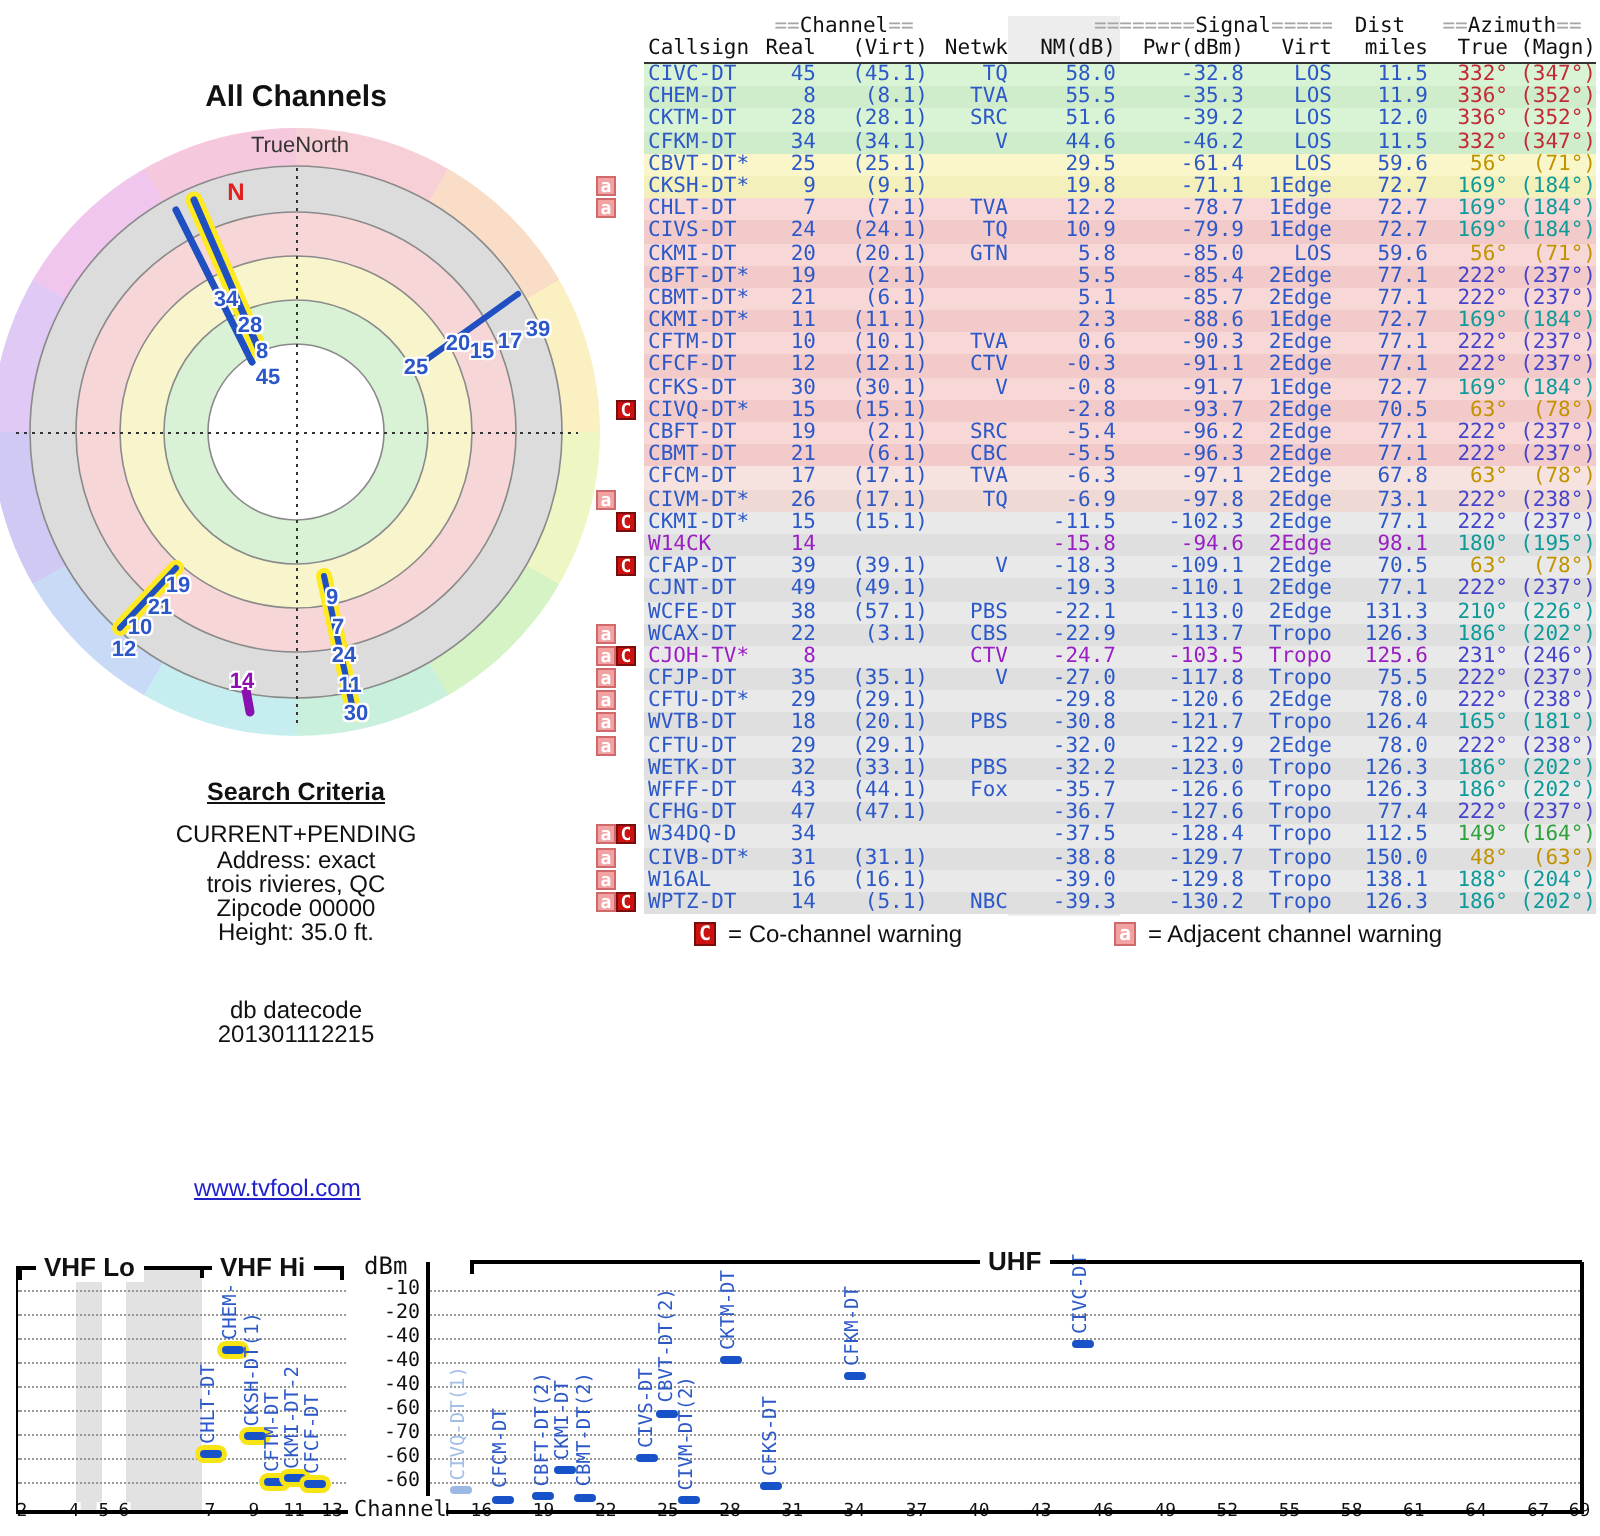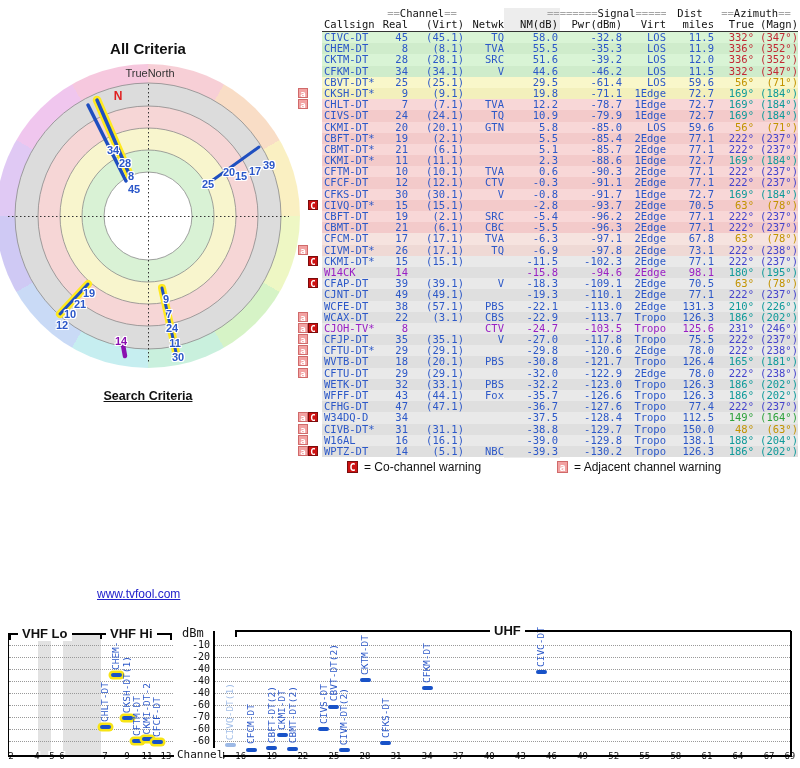--- a/index.html
+++ b/index.html
@@ -83,21 +83,21 @@
       <line x1="88" y1="105" x2="126" y2="181" stroke="#1f4fc0" stroke-width="3.5" stroke-linecap="round"></line>
       <line x1="97" y1="100" x2="130" y2="176" stroke="#ffe920" stroke-width="8.5" stroke-linecap="round"></line>
       <line x1="97" y1="100" x2="130" y2="176" stroke="#1f4fc0" stroke-width="3.5" stroke-linecap="round"></line>
       <line x1="259" y1="147" x2="213" y2="180" stroke="#1f4fc0" stroke-width="3" stroke-linecap="round"></line>
       <line x1="162" y1="288" x2="177" y2="357" stroke="#ffe920" stroke-width="8" stroke-linecap="round"></line>
       <line x1="162" y1="288" x2="177" y2="357" stroke="#1f4fc0" stroke-width="3" stroke-linecap="round"></line>
       <line x1="88" y1="284" x2="60" y2="314" stroke="#ffe920" stroke-width="8" stroke-linecap="round"></line>
       <line x1="88" y1="284" x2="60" y2="314" stroke="#1f4fc0" stroke-width="3" stroke-linecap="round"></line>
       <line x1="123" y1="345" x2="125" y2="356" stroke="#8a10b0" stroke-width="4.5" stroke-linecap="round"></line>
     </svg>
-  <div class="radar-title">All Criteria</div>
+  <div class="radar-title">All Channels</div>
   <div class="truenorth">TrueNorth</div>
   <div class="nmark">N</div>
   <div id="radar-labels">
       <div class="rlab" style="left: 113px; top: 150px;">34</div>
       <div class="rlab" style="left: 125px; top: 163px;">28</div>
       <div class="rlab" style="left: 131px; top: 176px;">8</div>
       <div class="rlab" style="left: 134px; top: 189px;">45</div>
       <div class="rlab" style="left: 208px; top: 184px;">25</div>
       <div class="rlab" style="left: 229px; top: 172px;">20</div>
       <div class="rlab" style="left: 241px; top: 176px;">15</div>
@@ -110,20 +110,31 @@
       <div class="rlab" style="left: 166px; top: 299px;">9</div>
       <div class="rlab" style="left: 169px; top: 314px;">7</div>
       <div class="rlab" style="left: 172px; top: 328px;">24</div>
       <div class="rlab" style="left: 175px; top: 343px;">11</div>
       <div class="rlab" style="left: 178px; top: 357px;">30</div>
       <div class="rlab purple" style="left: 121px; top: 341px;">14</div>
     </div>
 
   <div class="criteria">
     <span class="head">Search Criteria</span>
+    <div id="criteria-lines">
+        <div>CURRENT+PENDING</div>
+        <div>Address: exact</div>
+        <div>trois rivieres, QC</div>
+        <div>Zipcode 00000</div>
+        <div>Height: 35.0 ft.</div>
+      </div>
+    <div class="dc" id="criteria-datecode">
+        <div>db datecode</div>
+        <div>201301112215</div>
+      </div>
   </div>
   <a class="tvlink">www.tvfool.com</a>
 
   <div id="nm-band"></div>
   <div id="tbl">
     <div class="trow ghead">
       <div></div>
       <div class="gh-channel"><span class="eq">==</span><span>Channel</span><span class="eq">==</span></div>
       <div></div>
       <div class="gh-signal"><span class="eq">========</span><span>Signal</span><span class="eq">========</span></div>

